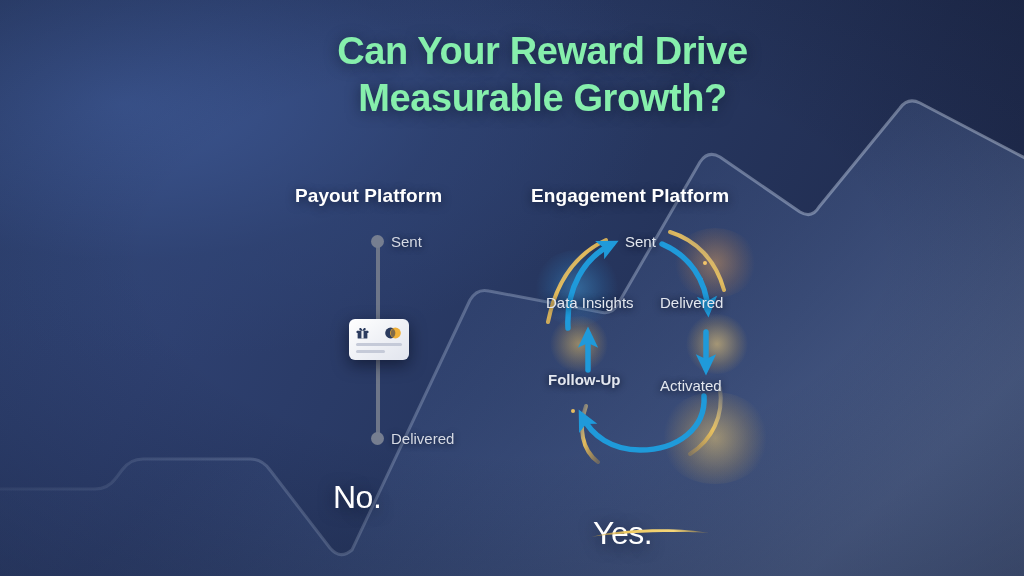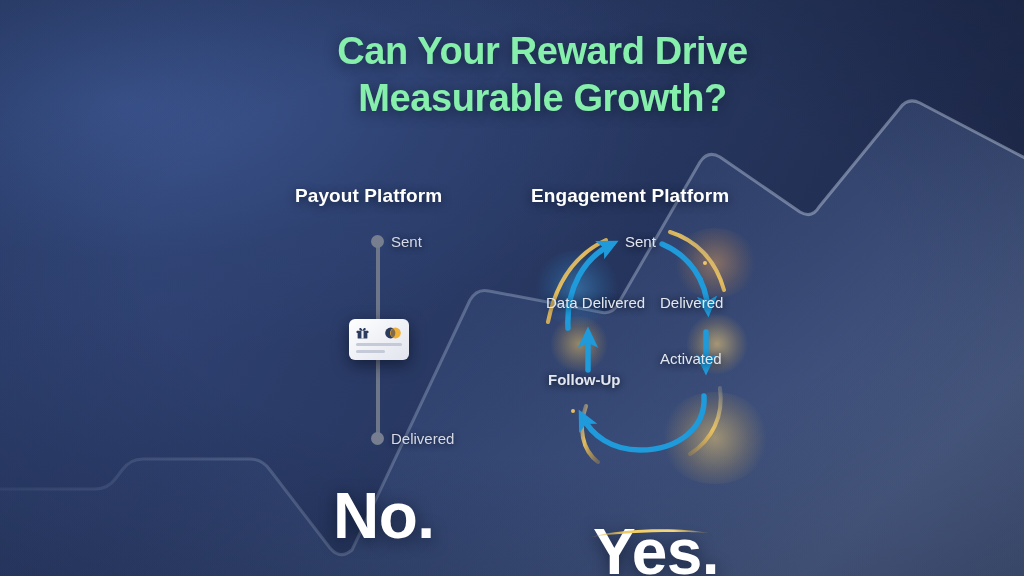--- a/index.html
+++ b/index.html
@@ -60,22 +60,22 @@
     text-shadow: 0 2px 10px rgba(8,14,30,0.6);
     white-space: nowrap;
   }
   #head-left  { left: 295px; }
   #head-right { left: 531px; }
 
   
   .verdict {
     position: absolute;
     color: #ffffff;
-    font-size: 64px;
-    font-weight: bold;
+    font-size: 32px;
+    font-weight: normal;
     letter-spacing: -0.5px;
     text-shadow: 0 3px 16px rgba(8,14,30,0.6);
     white-space: nowrap;
   }
   #verdict-no  { left: 333px; top: 479px; }
   #verdict-yes { left: 593px; top: 479px; margin-top: 36px; }
   .verdict-underline {
     position: absolute;
     left: 588px;
     top: 525px;
@@ -157,21 +157,21 @@
   }
   .cycle-label {
     position: absolute;
     color: #e3e7ef;
     font-size: 15px;
     white-space: nowrap;
     text-shadow: 0 1px 7px rgba(8,14,30,0.85);
   }
   #cyc-sent        { left: 625px; top: 233px; }
   #cyc-delivered   { left: 660px; top: 294px; }
-  #cyc-activated   { left: 660px; top: 350px; }
+  #cyc-activated   { left: 660px; top: 377px; }
   #cyc-followup    { left: 548px; top: 371px; font-weight: bold; }
   #cyc-datainsight { left: 546px; top: 294px; }
 
   .glow {
     position: absolute;
     border-radius: 50%;
     pointer-events: none;
   }
   .speck {
     position: absolute;
@@ -295,21 +295,21 @@
       <path d="M 186 122 L 186 158" fill="none" stroke="#1f9ada" stroke-width="5.5" stroke-linecap="round" marker-end="url(#arrowBlue)"></path>
       <path d="M 184 186 C 186 218 158 240 120 240 C 92 240 72 226 62 206" fill="none" stroke="#1f9ada" stroke-width="5.5" stroke-linecap="round" marker-end="url(#arrowBlue)"></path>
       <path d="M 68 160 L 68 124" fill="none" stroke="#1f9ada" stroke-width="5.5" stroke-linecap="round" marker-end="url(#arrowBlue)"></path>
     </svg>
   </div>
 
   <div class="cycle-label" id="cyc-sent">Sent</div>
   <div class="cycle-label" id="cyc-delivered">Delivered</div>
   <div class="cycle-label" id="cyc-activated">Activated</div>
   <div class="cycle-label" id="cyc-followup">Follow-Up</div>
-  <div class="cycle-label" id="cyc-datainsight">Data Delivered</div>
+  <div class="cycle-label" id="cyc-datainsight">Data Insights</div>
 
   <div class="verdict" id="verdict-no">No.</div>
   <div class="verdict" id="verdict-yes">Yes.</div>
 
   <div class="verdict-underline">
     <svg width="124" height="16" viewBox="0 0 124 16" xmlns="http://www.w3.org/2000/svg">
       <defs>
         <linearGradient id="underlineGold" x1="0" y1="0" x2="1" y2="0">
           <stop offset="0%" stop-color="#d9a83c" stop-opacity="0.35"></stop>
           <stop offset="30%" stop-color="#f0cb62" stop-opacity="1"></stop>

